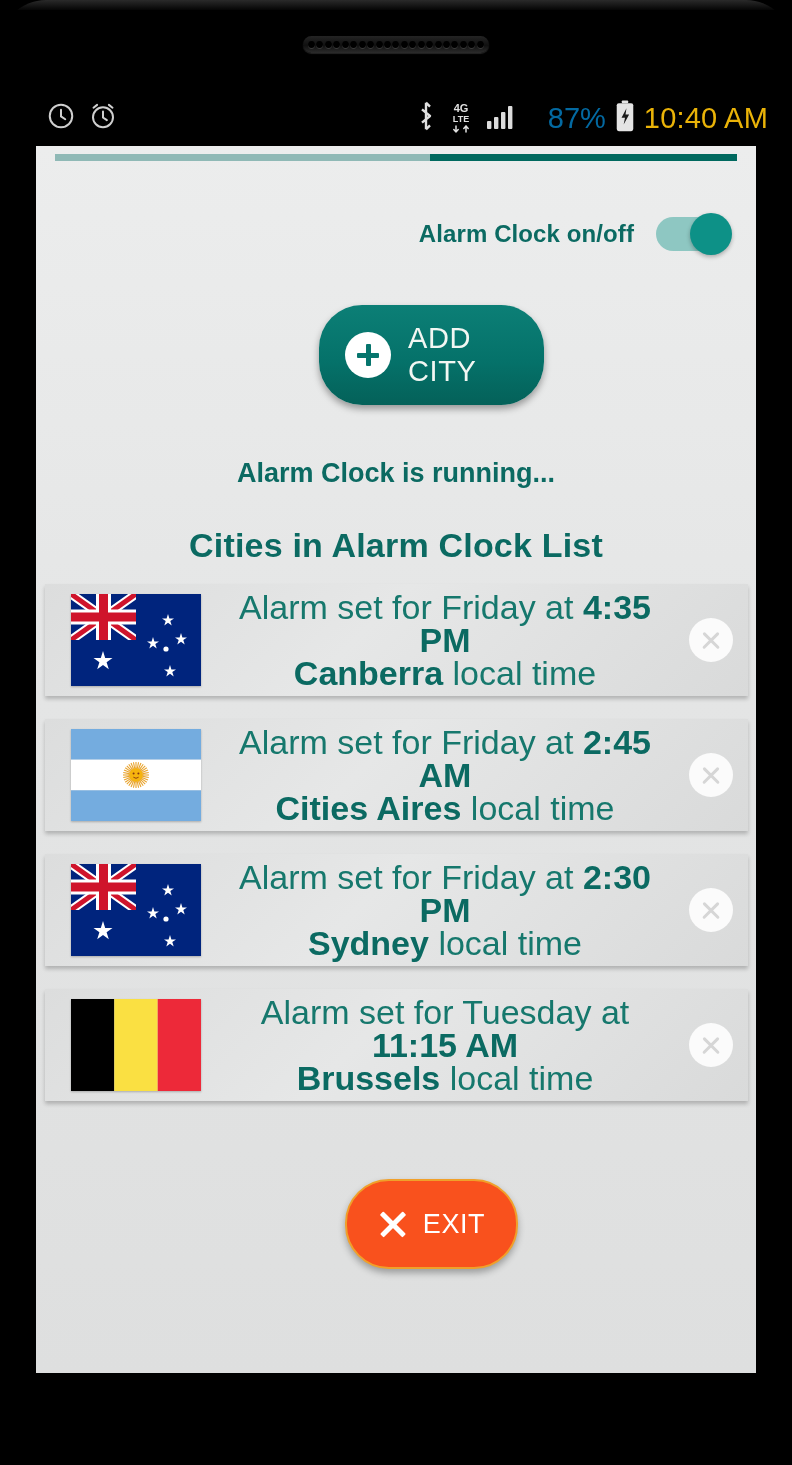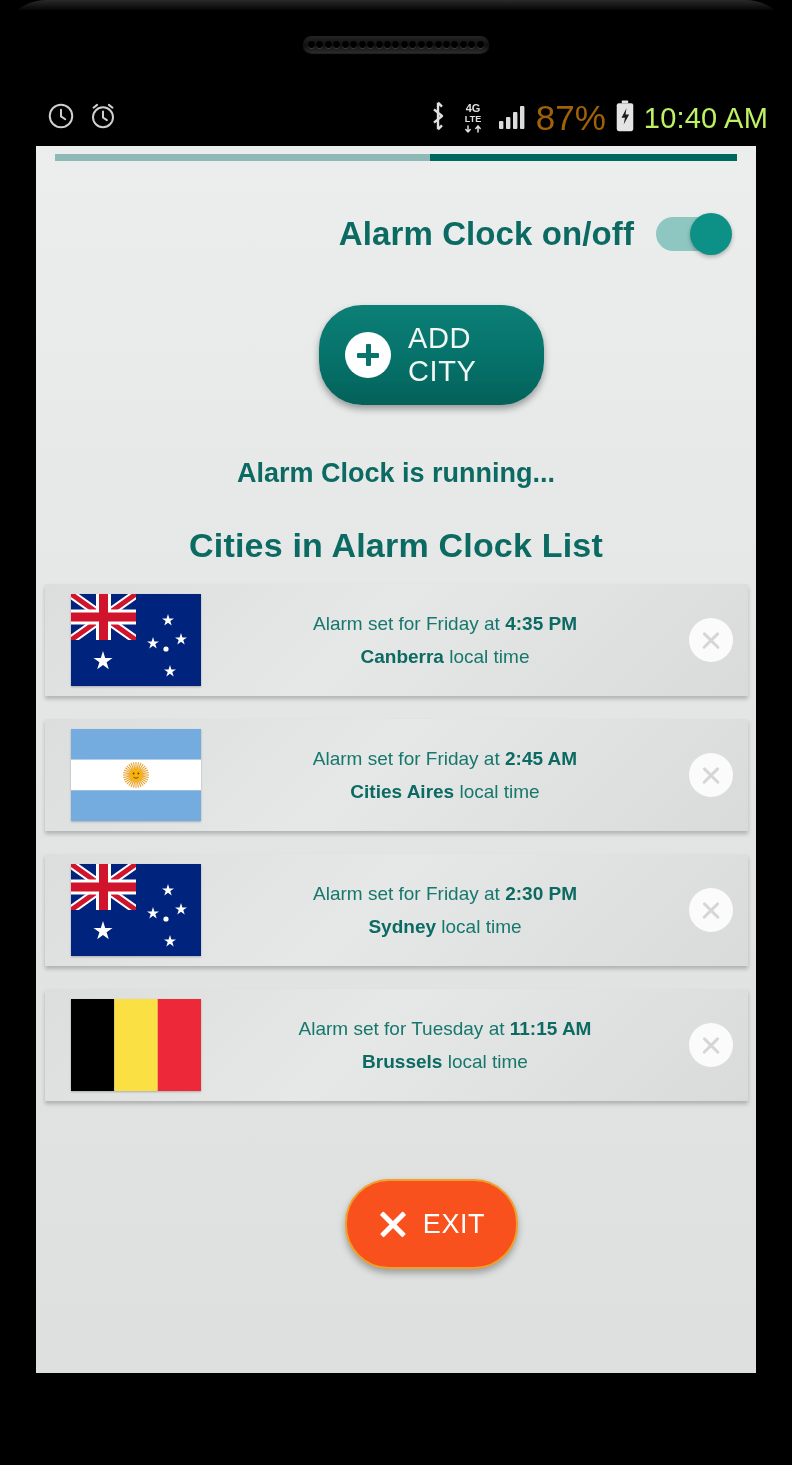--- a/index.html
+++ b/index.html
@@ -34,22 +34,22 @@
     background:#000;box-shadow:inset 0 -1px 0 rgba(120,120,120,.5);
   }
 
   
   #statusbar{
     position:absolute;left:0;top:90px;width:792px;height:56px;background:#000;
     display:flex;align-items:center;color:#d6d6d6;
   }
   .sb-left{display:flex;align-items:center;gap:12px;padding-left:46px;}
   .sb-right{margin-left:auto;display:flex;align-items:center;gap:9px;padding-right:24px;}
-  .sb-time{font-size:29px;color:#bef264;letter-spacing:.2px;}
-  .sb-batt-pct{font-size:35px;color:#a16207;}
+  .sb-time{font-size:29px;color:#eab308;letter-spacing:.2px;}
+  .sb-batt-pct{font-size:29px;color:#0369a1;margin-left:24px;}
   .ico{display:block;}
 
   
   #screen{
     position:absolute;left:36px;top:146px;width:720px;height:1227px;
     background:linear-gradient(180deg,#eceded 0%,#e4e5e5 45%,#dedfdf 100%);
     overflow:hidden;
   }
 
   
@@ -65,21 +65,21 @@
     position:absolute;left:0;top:0;height:7px;background:#00695f;
   }
 
   
   #toggle-row{
     position:absolute;left:0;top:58px;width:720px;height:60px;
     display:flex;align-items:center;justify-content:flex-end;
     padding-right:28px;box-sizing:border-box;gap:22px;
   }
   .toggle-label{
-    font-size:33px;font-weight:bold;color:#0b6a62;letter-spacing:.1px;
+    font-size:24px;font-weight:bold;color:#0b6a62;letter-spacing:.1px;
   }
   .switch{
     position:relative;width:72px;height:34px;border-radius:17px;
     background:#8ec7c2;
   }
   .switch .thumb{
     position:absolute;right:-4px;top:-4px;width:42px;height:42px;border-radius:50%;
     background:#0d9187;box-shadow:0 2px 4px rgba(0,0,0,.28);
   }
 
@@ -121,21 +121,21 @@
     position:relative;width:703px;height:112px;margin-bottom:23px;
     background:linear-gradient(135deg,#dcdddd 0%,#e6e7e7 45%,#d9dada 100%);
     box-shadow:0 3px 4px rgba(0,0,0,.22);
     display:flex;align-items:center;
   }
   .flag{
     width:130px;height:92px;margin-left:26px;flex:0 0 auto;position:relative;
     overflow:hidden;box-shadow:0 1px 2px rgba(0,0,0,.25);
   }
   .row-text{
-    flex:1 1 auto;text-align:center;color:#16786d;font-size:19px;
+    flex:1 1 auto;text-align:center;color:#16786d;font-size:34px;
     line-height:33px;padding:0 18px;
   }
   .row-text b{color:#0b6a62;font-weight:bold;}
   .close-btn{
     width:44px;height:44px;border-radius:50%;background:#fbfbfb;
     margin-right:15px;flex:0 0 auto;position:relative;cursor:pointer;
   }
   .close-btn:before,.close-btn:after{
     content:"";position:absolute;left:11px;top:21px;width:22px;height:3.4px;
     background:#d6d6d6;border-radius:2px;

